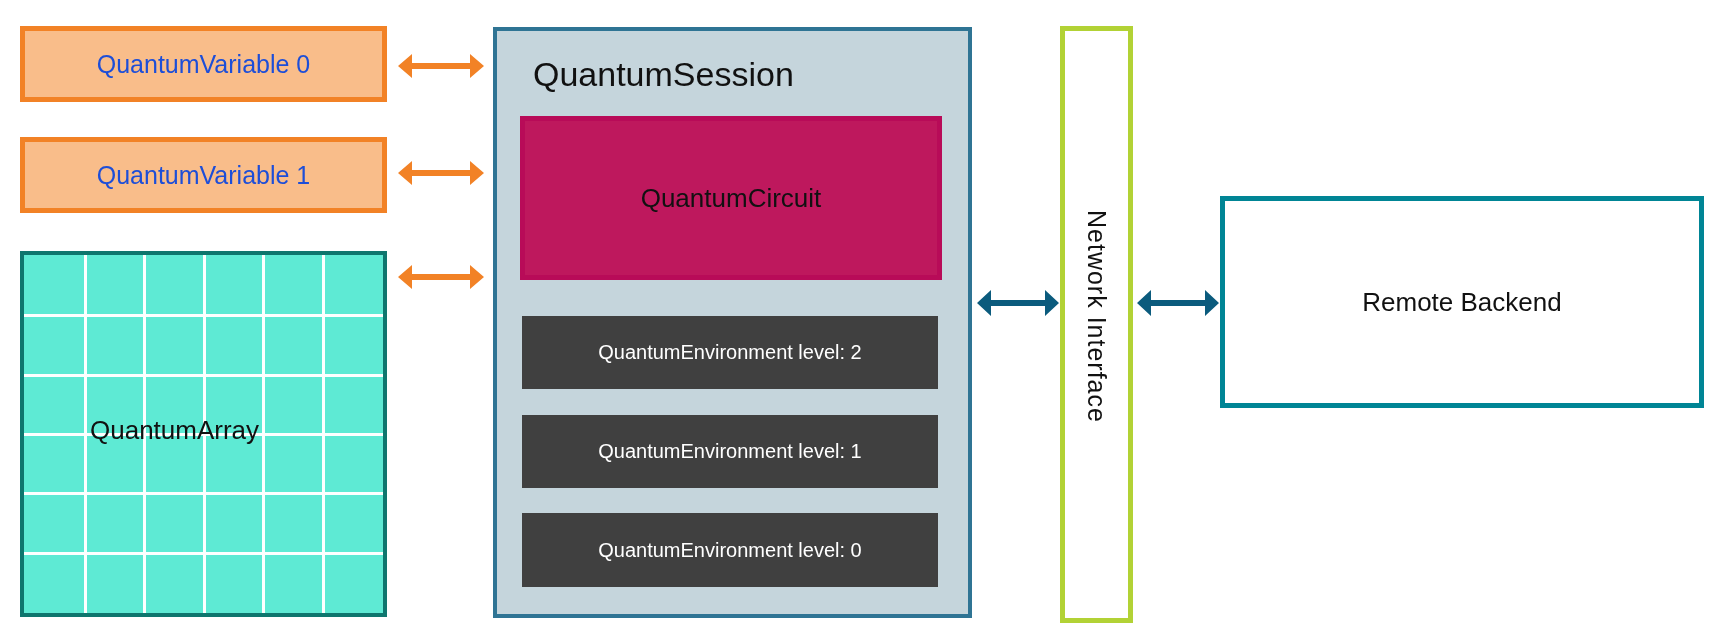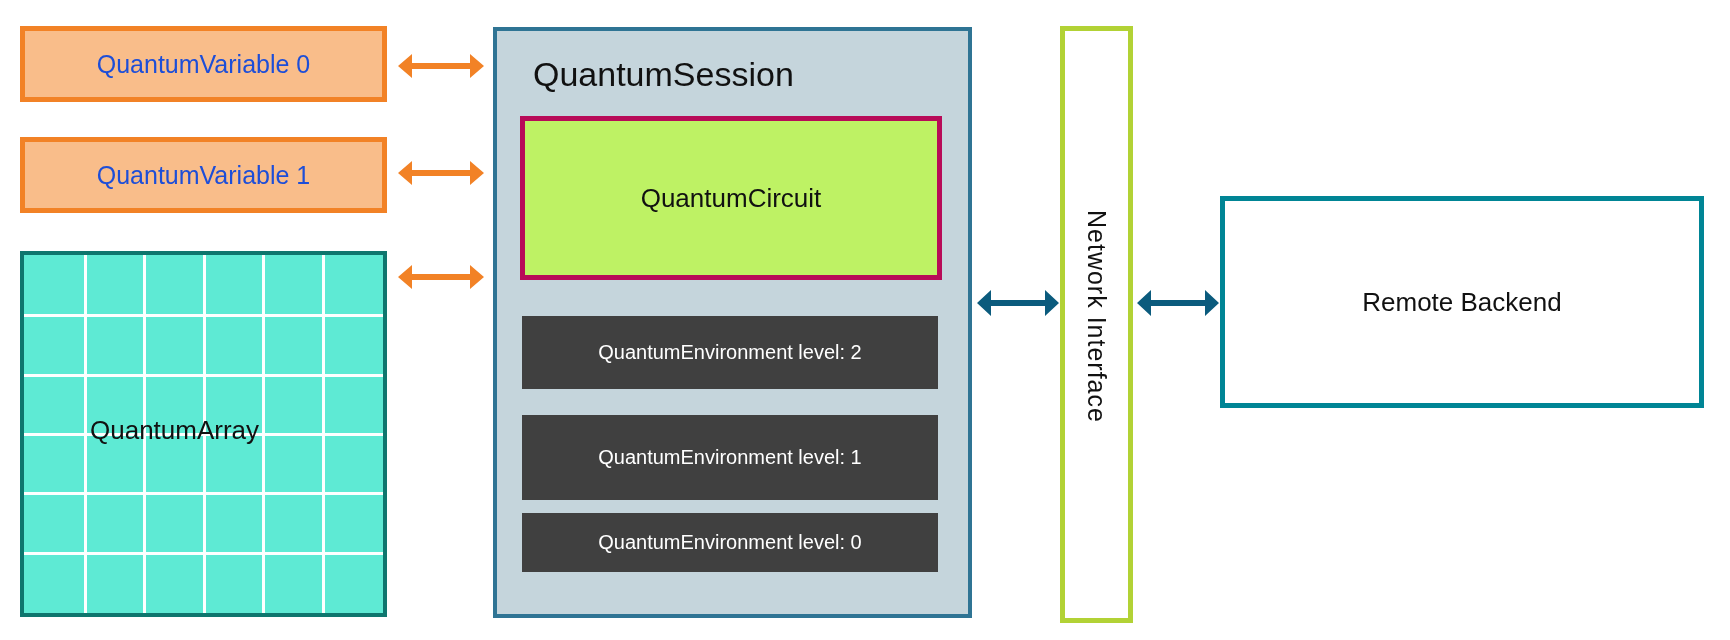--- a/index.html
+++ b/index.html
@@ -7,21 +7,21 @@
          font-family: "Liberation Sans", "DejaVu Sans", sans-serif; }
   .abs { position: absolute; box-sizing: border-box; }
   .center { display: flex; align-items: center; justify-content: center; }
   .var-box { background: #f9bd8a; border: 5px solid #f28226; color: #1d4ed8; font-size: 25px; }
   .array-box { background: #5eead4; border: 4px solid #0f766e; overflow: hidden; }
   .grid-v { position: absolute; top: 0; bottom: 0; width: 3px; background: #ffffff; }
   .grid-h { position: absolute; left: 0; right: 0; height: 3px; background: #ffffff; }
   .array-label { position: absolute; left: 66px; top: 160px; font-size: 26px; color: #111; }
   .session-box { background: #c5d5dc; border: 4px solid #2f7494; }
   .session-title { position: absolute; left: 36px; top: 24px; font-size: 34px; color: #111; }
-  .circuit-box { background: #bef264; border: 5px solid #b80b58; color: #111; font-size: 26px; }
+  .circuit-box { background: #be185d; border: 5px solid #b80b58; color: #111; font-size: 26px; }
   .env-box { background: #404040; color: #ffffff; font-size: 20px; }
   .net-box { background: #ffffff; border: 5px solid #b2d235; }
   .net-label { writing-mode: vertical-rl; font-size: 25px; color: #111; letter-spacing: 1px; }
   .remote-box { background: #ffffff; border: 5px solid #008595; color: #111; font-size: 26px; }
   svg.arrow { position: absolute; overflow: visible; }
 </style>
 </head>
 <body>
 
 <div class="abs var-box center" style="left:20px; top:26px; width:367px; height:76px;">
@@ -59,24 +59,24 @@
 
 <div class="abs session-box" style="left:493px; top:27px; width:479px; height:591px;">
   <span class="session-title">QuantumSession</span>
 </div>
 <div class="abs circuit-box center" style="left:520px; top:116px; width:422px; height:164px;">
   <span>QuantumCircuit</span>
 </div>
 <div class="abs env-box center" style="left:522px; top:316px; width:416px; height:73px;">
   <span>QuantumEnvironment level: 2</span>
 </div>
-<div class="abs env-box center" style="left:522px; top:415px; width:416px; height:85px;">
+<div class="abs env-box center" style="left:522px; top:415px; width:416px; height:73px;">
   <span>QuantumEnvironment level: 1</span>
 </div>
-<div class="abs env-box center" style="left:522px; top:513px; width:416px; height:59px;">
+<div class="abs env-box center" style="left:522px; top:513px; width:416px; height:74px;">
   <span>QuantumEnvironment level: 0</span>
 </div>
 
 <svg class="arrow" style="left:977px; top:290px;" width="82" height="26">
   <polygon points="0,13 14,0 14,10 68,10 68,0 82,13 68,26 68,16 14,16 14,26" fill="#0b5b7d"></polygon>
 </svg>
 <svg class="arrow" style="left:1137px; top:290px;" width="82" height="26">
   <polygon points="0,13 14,0 14,10 68,10 68,0 82,13 68,26 68,16 14,16 14,26" fill="#0b5b7d"></polygon>
 </svg>
 

